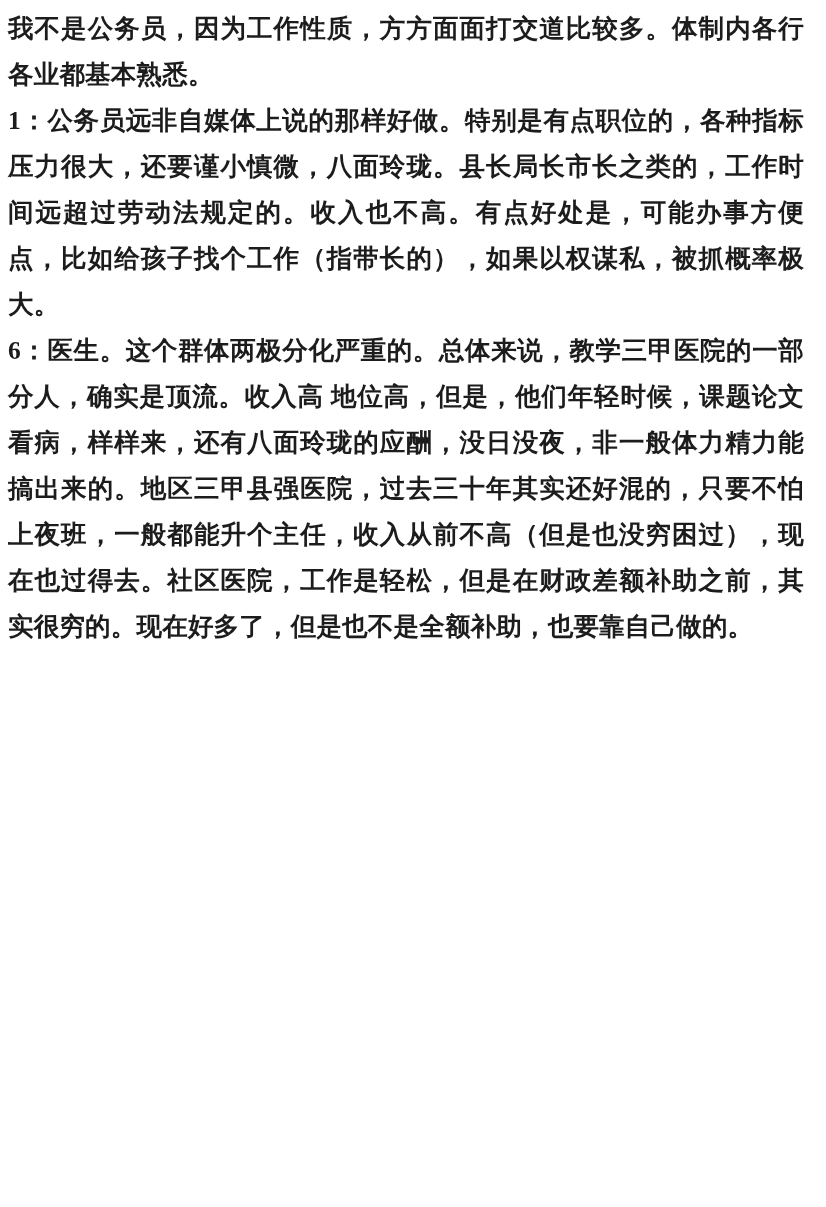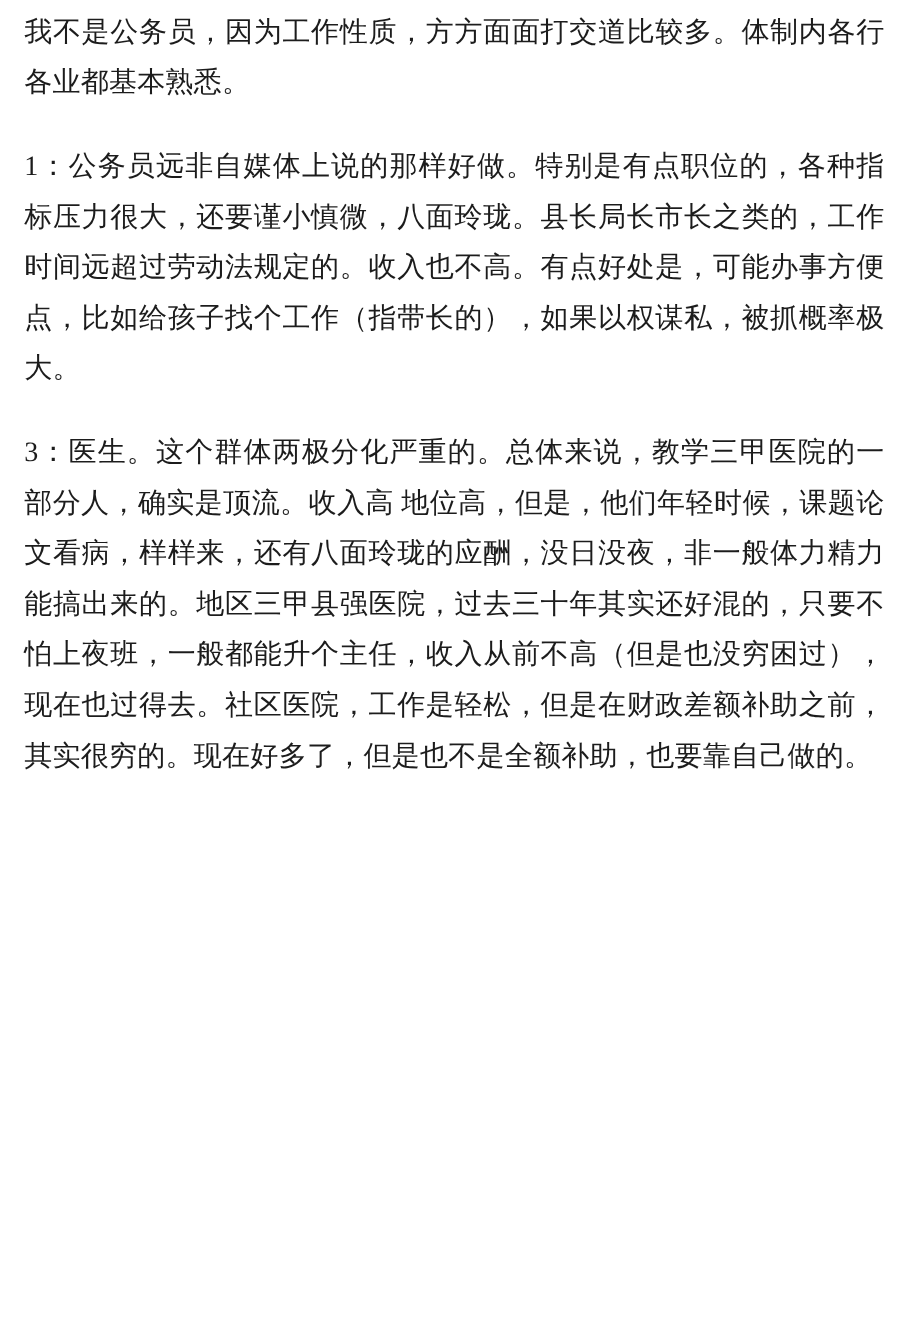--- a/index.html
+++ b/index.html
@@ -9,41 +9,41 @@
   }
   body {
     width: 826px;
     min-height: 1207px;
     font-family: "Liberation Serif", serif;
   }
   .page {
     width: 826px;
     min-height: 1207px;
     box-sizing: border-box;
-    padding: 6px 22px 10px 22px;
+    padding: 6px 22px 10px 8px;
     background: #ffffff;
+    font-weight: bold;
   }
   .para {
     font-family: "Liberation Serif", serif;
     font-size: 25.5px;
     line-height: 46px;
     color: #1c1c1c;
     text-align: justify;
     text-justify: inter-character;
     letter-spacing: 0.2px;
     margin: 0;
     word-break: break-all;
   }
   .para + .para {
-    margin-top: 30px;
   }
   .para-first {
     margin-top: 0;
   }
 </style>
 </head>
 <body>
 
 <div class="page">
   <p class="para para-first">我不是公务员，因为工作性质，方方面面打交道比较多。体制内各行各业都基本熟悉。</p>
   <p class="para">1：公务员远非自媒体上说的那样好做。特别是有点职位的，各种指标压力很大，还要谨小慎微，八面玲珑。县长局长市长之类的，工作时间远超过劳动法规定的。收入也不高。有点好处是，可能办事方便点，比如给孩子找个工作（指带长的），如果以权谋私，被抓概率极大。</p>
-  <p class="para">3：医生。这个群体两极分化严重的。总体来说，教学三甲医院的一部分人，确实是顶流。收入高 地位高，但是，他们年轻时候，课题论文看病，样样来，还有八面玲珑的应酬，没日没夜，非一般体力精力能搞出来的。地区三甲县强医院，过去三十年其实还好混的，只要不怕上夜班，一般都能升个主任，收入从前不高（但是也没穷困过），现在也过得去。社区医院，工作是轻松，但是在财政差额补助之前，其实很穷的。现在好多了，但是也不是全额补助，也要靠自己做的。</p>
+  <p class="para">6：医生。这个群体两极分化严重的。总体来说，教学三甲医院的一部分人，确实是顶流。收入高 地位高，但是，他们年轻时候，课题论文看病，样样来，还有八面玲珑的应酬，没日没夜，非一般体力精力能搞出来的。地区三甲县强医院，过去三十年其实还好混的，只要不怕上夜班，一般都能升个主任，收入从前不高（但是也没穷困过），现在也过得去。社区医院，工作是轻松，但是在财政差额补助之前，其实很穷的。现在好多了，但是也不是全额补助，也要靠自己做的。</p>
 </div>
 
 </body></html>

